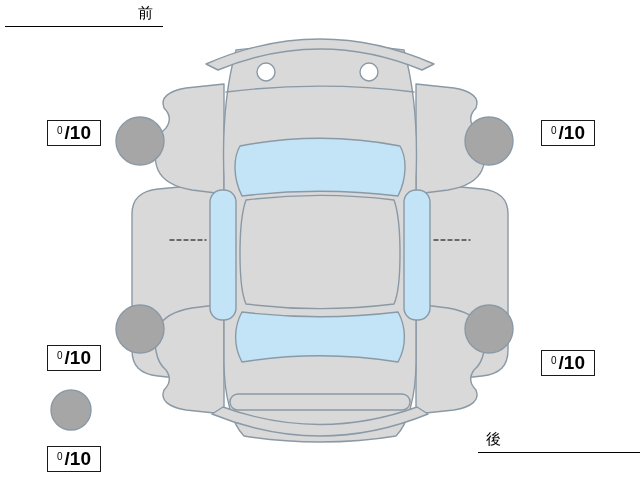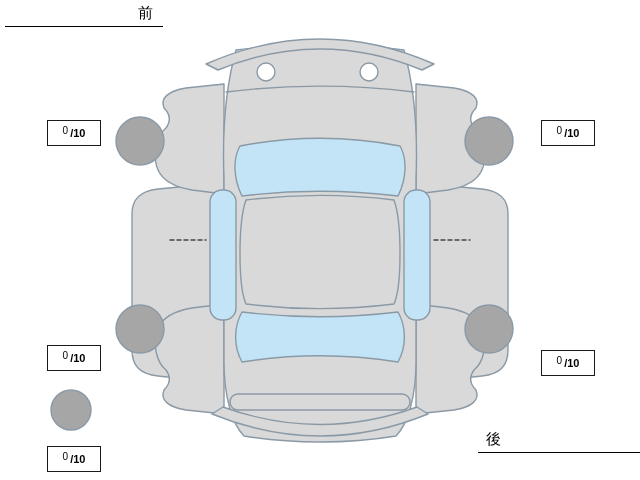--- a/index.html
+++ b/index.html
@@ -18,21 +18,21 @@
   }
   .dir-front{left:5px;top:2px;width:148px;text-align:right;padding-right:10px;}
   .dir-rear{left:478px;top:428px;width:157px;text-align:left;padding-left:8px;}
 
   .score-box{
     position:absolute;width:54px;height:26px;box-sizing:border-box;
     border:1px solid #1a1a1a;background:#fff;
     display:flex;align-items:center;justify-content:center;gap:2px;
   }
   .score-val{font-size:10px;transform:translateY(-3px);}
-  .score-max{font-size:11px;font-weight:700;}
+  .score-max{font-size:19px;font-weight:700;}
 
   .box-fl{left:47px;top:120px;}
   .box-fr{left:541px;top:120px;}
   .box-rl{left:47px;top:345px;}
   .box-rr{left:541px;top:350px;}
   .box-sp{left:47px;top:446px;}
 </style>
 </head>
 <body>
 

